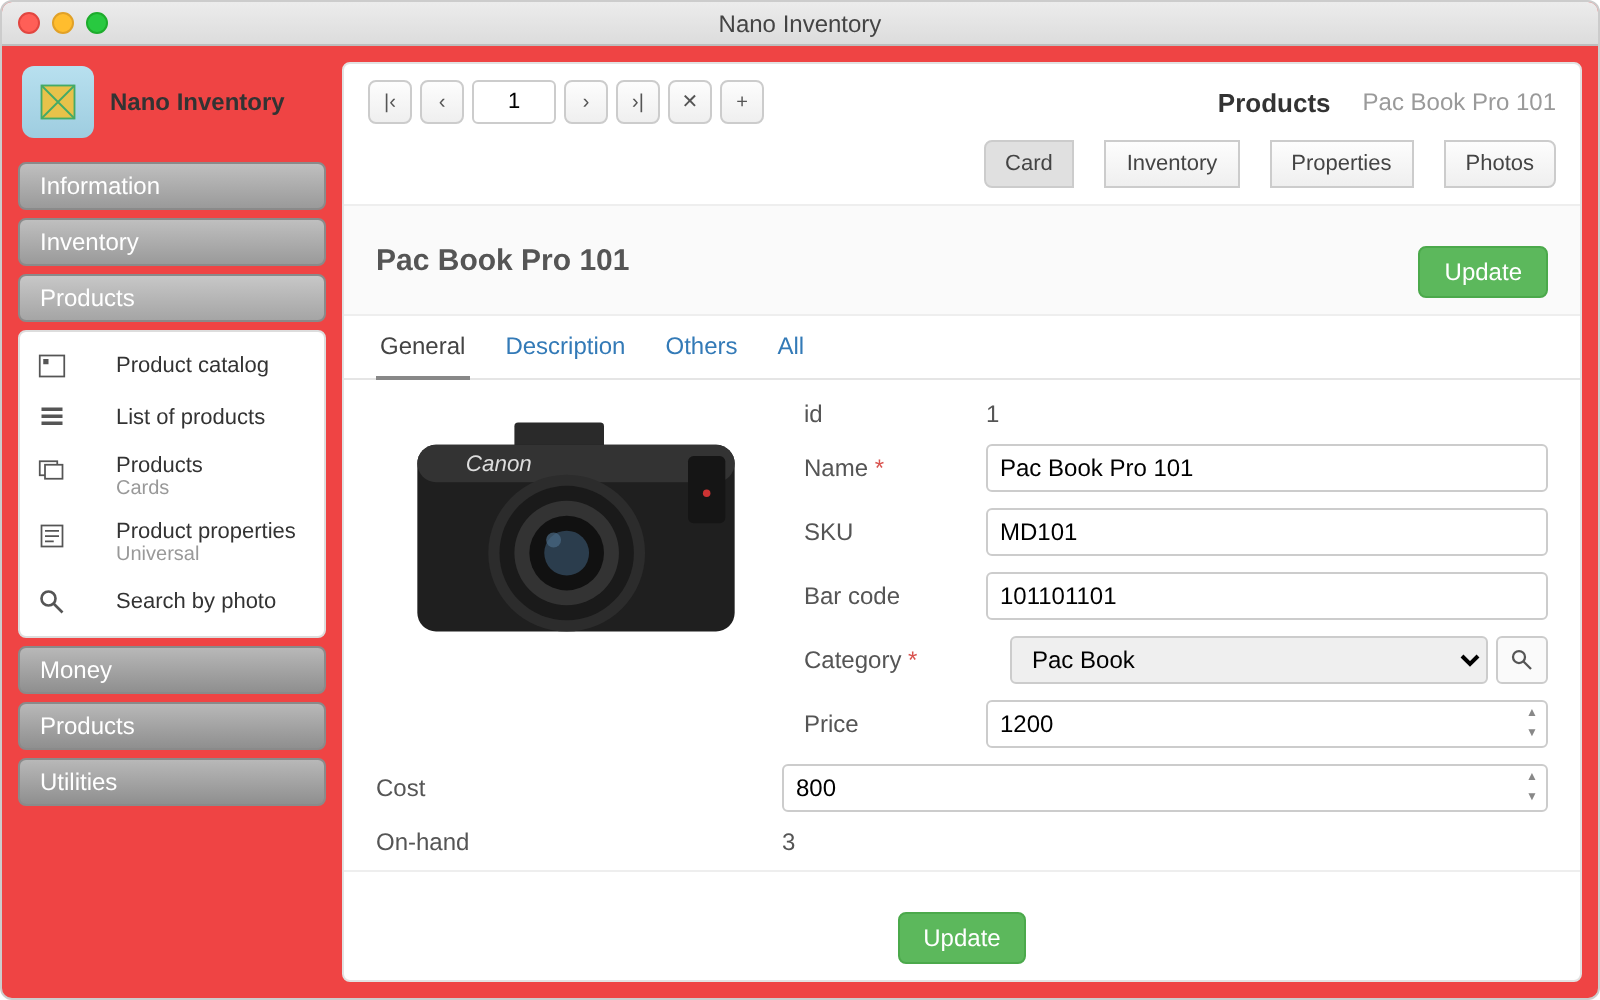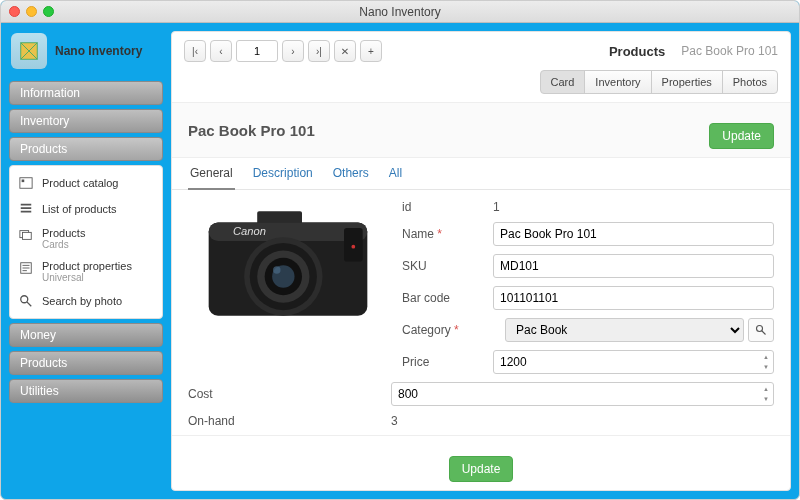--- a/index.html
+++ b/index.html
@@ -1,52 +1,52 @@
 <!DOCTYPE html>
 <html><head>
 <meta charset="utf-8">
 <style>
 * { box-sizing: border-box; margin: 0; padding: 0; font-family: -apple-system, "Helvetica Neue", Arial, sans-serif; }
 body { background: #fff; width: 800px; height: 500px; overflow: hidden; }
 
-.window { width: 800px; height: 500px; border: 1px solid #ccc; border-radius: 6px; background: #0ea5e9; display: flex; flex-direction: column; overflow: hidden; }
+.window { width: 800px; height: 500px; border: 1px solid #ccc; border-radius: 6px; background: #ef4444; display: flex; flex-direction: column; overflow: hidden; }
 .titlebar { height: 22px; background: linear-gradient(#ececec,#dcdcdc); border-bottom: 1px solid #bdbdbd; display: flex; align-items: center; position: relative; }
 .traffic { display: flex; gap: 6px; padding-left: 8px; }
 .traffic span { width: 11px; height: 11px; border-radius: 50%; display: block; }
 .tl-close { background: #ff5f57; border: 0.5px solid #e24640; }
 .tl-min { background: #ffbd2e; border: 0.5px solid #e1a127; }
 .tl-max { background: #28c940; border: 0.5px solid #1dac2c; }
 .wtitle { position: absolute; left: 0; right: 0; text-align: center; font-size: 12px; color: #444; }
 
 .body { flex: 1; display: flex; min-height: 0; }
 .sidebar { width: 170px; padding: 8px; display: flex; flex-direction: column; gap: 4px; }
 .app-head { display: flex; align-items: center; gap: 8px; padding: 2px 2px 8px; }
 .app-icon { width: 36px; height: 36px; border-radius: 6px; background: linear-gradient(#b8e0ef,#9ecde0); display: flex; align-items: center; justify-content: center; }
 .app-icon svg { width: 22px; height: 22px; }
 .app-name { font-size: 12px; font-weight: 600; color: #333; }
 
 .navbtn { background: linear-gradient(#bfbfbf,#9a9a9a); color: #fff; border: 1px solid #8a8a8a; border-radius: 4px; font-size: 12px; padding: 4px 10px; text-align: left; cursor: pointer; }
 .navbtn.shade { background: linear-gradient(#b8b8b8,#8f8f8f); }
 .navbtn.active { background: linear-gradient(#c7c7c7,#a5a5a5); }
 .subnav { background: #fff; border: 1px solid #ddd; border-radius: 4px; padding: 4px 0; }
-.subitem { display: flex; align-items: center; gap: 8px; padding: 5px 8px; font-size: 11px; color: #333; cursor: pointer; }
+.subitem { display: flex; align-items: center; gap: 24px; padding: 5px 8px; font-size: 11px; color: #333; cursor: pointer; }
 .subitem .si-icon { width: 16px; height: 16px; display: flex; align-items: center; justify-content: center; color: #555; }
 .subitem .muted { color: #999; font-size: 10px; display: block; }
 .subitem.twoline { flex-direction: row; align-items: flex-start; }
 .subitem .txt { display: flex; flex-direction: column; }
 
 .main { flex: 1; background: #fff; margin: 8px 8px 8px 0; border: 1px solid #e2e2e2; border-radius: 4px; display: flex; flex-direction: column; min-height: 0; overflow: hidden; }
 .toolbar { display: flex; align-items: center; padding: 8px 12px; gap: 4px; }
 .pgbtn { width: 22px; height: 22px; border: 1px solid #ccc; border-radius: 4px; background: linear-gradient(#fdfdfd,#efefef); font-size: 10px; color: #555; display: flex; align-items: center; justify-content: center; cursor: pointer; }
 .pginput { width: 42px; height: 22px; border: 1px solid #ccc; border-radius: 3px; text-align: center; font-size: 11px; }
 .spacer { flex: 1; }
 .crumb-strong { font-size: 13px; font-weight: 700; color: #333; margin-right: 12px; }
 .crumb-light { font-size: 12px; color: #9a9a9a; }
 
-.viewtabs { display: flex; justify-content: flex-end; padding: 0 12px 8px; gap: 0; align-items: flex-end; }
+.viewtabs { display: flex; justify-content: flex-end; padding: 0 12px 8px; gap: 16px; align-items: flex-end; }
 .vt { border: 1px solid #ccc; background: linear-gradient(#fdfdfd,#efefef); font-size: 11px; padding: 5px 10px; cursor: pointer; margin-left: -1px; color: #444; }
 .vt:first-child { border-radius: 4px 0 0 4px; margin-left: 0; }
 .vt:last-child { border-radius: 0 4px 4px 0; }
 .vt.active { background: #e0e0e0; }
 
 .header-row { display: flex; align-items: center; padding: 8px 16px; border-top: 1px solid #eee; border-bottom: 1px solid #eee; background: #fafafa; }
 .hdr-title { font-size: 15px; font-weight: 600; color: #555; flex: 1; }
 .btn-update { background: #5cb85c; color: #fff; border: 1px solid #4ba94b; border-radius: 4px; font-size: 12px; padding: 5px 12px; cursor: pointer; margin-top: 12px; }
 
 .tabs { display: flex; gap: 16px; padding: 0 16px; border-bottom: 1px solid #e5e5e5; }

